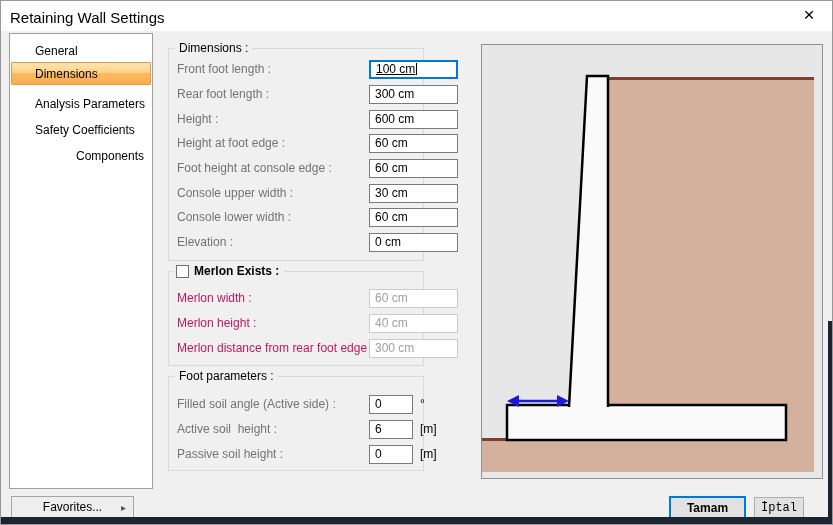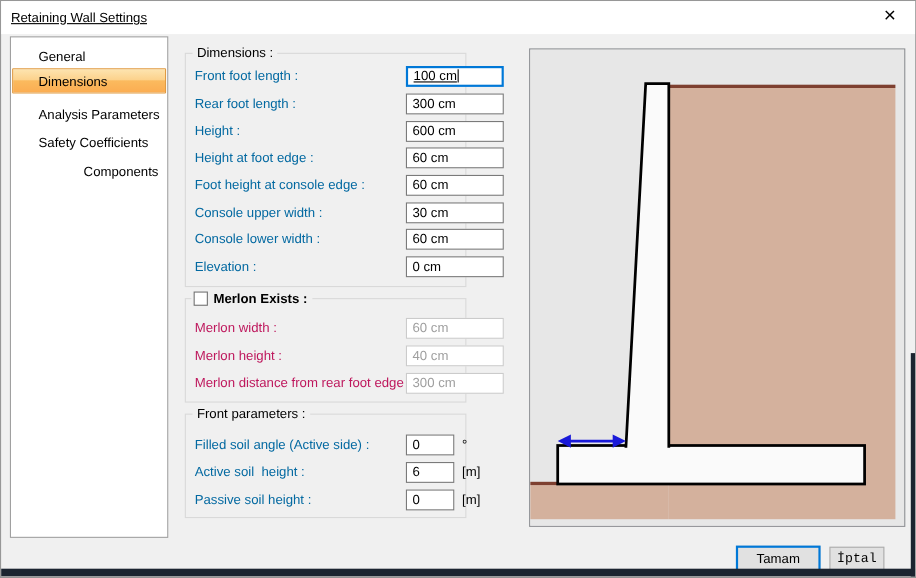--- a/index.html
+++ b/index.html
@@ -4,57 +4,57 @@
 <style>
   html,body{margin:0;padding:0;background:#4a4a4a;}
   *{box-sizing:border-box;}
   .window{
     position:relative;width:833px;height:525px;background:#f0f0f0;
     border:1px solid #979797;overflow:hidden;
     font-family:"Liberation Sans","DejaVu Sans",sans-serif;font-size:12px;color:#000;
   }
   
   .titlebar{position:absolute;left:0;top:0;width:100%;height:30px;background:#ffffff;}
-  .titlebar .title{position:absolute;left:9px;top:8px;font-size:12px;color:#000;text-decoration:underline;}
+  .titlebar .title{position:absolute;left:9px;top:8px;font-size:15px;color:#000;}
   .close-btn{position:absolute;right:8px;top:1px;width:30px;height:28px;text-align:center;line-height:26px;font-size:19px;color:#000;cursor:default;}
   
   .sidebar{position:absolute;left:8px;top:32px;width:144px;height:456px;background:#fff;border:1px solid #a0a0a0;}
   .si{position:absolute;left:1px;right:1px;padding-left:24px;display:flex;align-items:center;}
   .si-general{top:8px;height:18px;}
   .si-dimensions{top:28px;height:23px;background:linear-gradient(180deg,#fde4b0 0%,#fcd28c 45%,#fbbа5e 50%,#fbad52 100%);background:linear-gradient(180deg,#fde4b0 0%,#fcd28c 45%,#fbba5e 50%,#fbad52 100%);border:1px solid #e19b41;border-radius:1px;padding-left:23px;}
   .si-analysis{top:61px;height:18px;}
   .si-safety{top:87px;height:18px;}
   .si-components{top:113px;height:18px;margin-left:41px;}
   
   .group{position:absolute;left:167px;width:256px;border:1px solid #d9d9d9;background:#f0f0f0;}
   .group-title{position:absolute;top:-8px;left:6px;background:#f0f0f0;padding:0 4px;color:#000;}
   .g-dim{top:47px;height:213px;}
   .g-merlon{top:270px;height:95px;padding-left:24px;}
   .g-soil{top:375px;height:95px;}
   .row{position:absolute;left:0;width:100%;height:19px;}
-  .flabel{position:absolute;left:8px;top:0;line-height:19px;white-space:pre;color:#0369a1;}
+  .flabel{position:absolute;left:8px;top:0;line-height:19px;white-space:pre;color:#737373;}
   .tbox{position:absolute;left:200px;top:0;width:89px;height:19px;background:#fff;border:1px solid #7a7a7a;line-height:17px;padding-left:5px;white-space:pre;}
   .tbox.focused{border:2px solid #0078d7;line-height:15px;text-decoration:underline;}
   .tbox.narrow{width:44px;}
   .row.disabled .flabel{color:#be185d;}
   .tbox.disabled{border:1px solid #cbcbcb;color:#9f9f9f;}
   .caret{display:inline-block;width:1px;height:12px;background:#000;vertical-align:-2px;margin-left:1px;}
   .unit{position:absolute;left:251px;top:0;line-height:19px;color:#000;}
   
   .merlon-legend{position:absolute;top:-9px;left:5px;background:#f0f0f0;padding:0 5px 0 2px;display:flex;align-items:center;height:16px;}
   .checkbox{display:inline-block;width:13px;height:13px;background:#fff;border:1px solid #707070;margin-right:5px;}
   .legend-bold{font-weight:bold;color:#000;}
   
   .preview{position:absolute;left:480px;top:43px;width:342px;height:435px;border:1px solid #8e9094;background:#e7e7e7;}
   .preview svg{display:block;}
   
   .btn{position:absolute;background:#e1e1e1;border:1px solid #adadad;text-align:center;color:#000;}
   .favorites{left:10px;top:495px;width:123px;height:23px;line-height:21px;background:#eeeeee;border:1px solid #a6a6a6;}
   .fav-arrow{position:absolute;right:7px;top:0;line-height:21px;color:#555;font-family:"DejaVu Sans",sans-serif;font-size:10px;}
-  .btn-ok{left:668px;top:495px;width:77px;height:24px;line-height:20px;border:2px solid #0078d7;}
+  .btn-ok{left:668px;top:495px;width:77px;height:24px;line-height:20px;border:2px solid #0078d7;font-weight:bold;}
   .btn-cancel{left:753px;top:496px;width:50px;height:22px;line-height:20px;font-family:Liberation Mono, monospace;}
   
   .edge-bottom{position:absolute;left:0;bottom:0;width:100%;height:7px;background:#1b2430;z-index:9;}
   .edge-right{position:absolute;right:0;top:320px;width:4px;height:205px;background:#1b2430;z-index:9;}
 </style>
 </head>
 <body>
 
 <div class="window">
 
@@ -130,21 +130,21 @@
       <span class="flabel">Merlon height :</span>
       <div class="tbox disabled"><span>40 cm</span></div>
     </div>
     <div class="row disabled" style="top:67px">
       <span class="flabel">Merlon distance from rear foot edge :</span>
       <div class="tbox disabled"><span>300 cm</span></div>
     </div>
   </div>
 
   <div class="group g-soil">
-    <span class="group-title">Front parameters :</span>
+    <span class="group-title">Foot parameters :</span>
     <div class="row" style="top:18px">
       <span class="flabel">Filled soil angle (Active side) :</span>
       <div class="tbox narrow"><span>0</span></div>
       <span class="unit">°</span>
     </div>
     <div class="row" style="top:43px">
       <span class="flabel">Active soil  height :</span>
       <div class="tbox narrow"><span>6</span></div>
       <span class="unit">[m]</span>
     </div>
@@ -165,18 +165,22 @@
       <rect x="25" y="360" width="279" height="35" stroke-width="2.5" fill="#fafafa" stroke="#000000"></rect>
       <path d="M 87,362 L 105,31 L 126,31 L 126,362" stroke-width="2.5" fill="#fafafa" stroke="#000000"></path>
       <g>
         <line x1="33" y1="356" x2="79" y2="356" stroke-width="2.4" stroke="#1a1ad9"></line>
         <polygon points="25,356 37,350 37,362" fill="#1a1ad9"></polygon>
         <polygon points="87,356 75,350 75,362" fill="#1a1ad9"></polygon>
       </g>
     </svg>
   </div>
 
+  <div class="btn favorites">
+    <span>Favorites...</span>
+    <span class="fav-arrow">▸</span>
+  </div>
   <div class="btn btn-ok"><span>Tamam</span></div>
   <div class="btn btn-cancel"><span>İptal</span></div>
 
   <div class="edge-bottom"></div>
   <div class="edge-right"></div>
 </div>
 
 </body></html>

